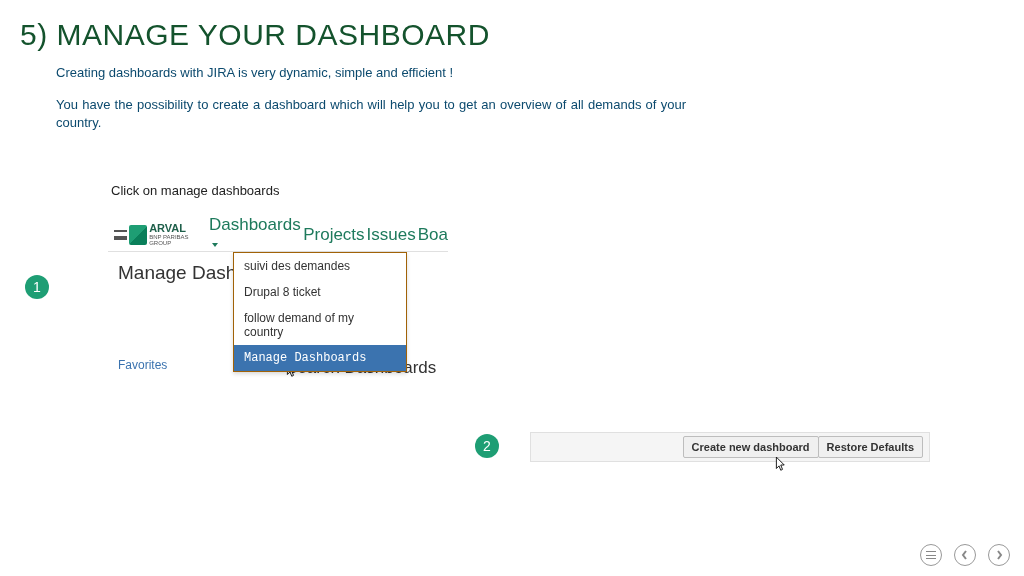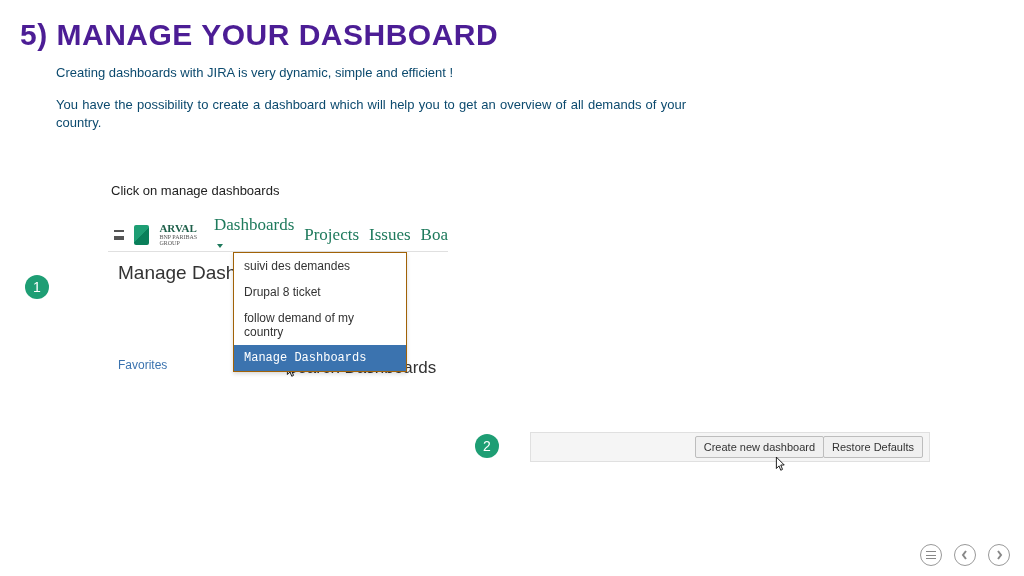--- a/index.html
+++ b/index.html
@@ -5,23 +5,23 @@
   * { margin: 0; padding: 0; box-sizing: border-box; }
   body {
     width: 1024px;
     height: 576px;
     font-family: Arial, Helvetica, sans-serif;
     background: #ffffff;
     position: relative;
     overflow: hidden;
   }
   .title {
-    color: #4c1d95;
+    color: #14532d;
     font-size: 30px;
-    font-weight: 700;
+    font-weight: 400;
     letter-spacing: 0.5px;
     margin: 18px 0 12px 20px;
   }
   .intro {
     margin-left: 56px;
     width: 630px;
     font-size: 13px;
     color: #0c4a6e;
     line-height: 1.4;
     text-align: justify;
@@ -56,22 +56,21 @@
     width: 340px;
     background: #fff;
   }
   .shot1 .topbar {
     display: flex;
     align-items: center;
     height: 34px;
     border-bottom: 1px solid #e0e0e0;
     padding-left: 6px;
     font-size: 12px;
-    gap: 10px;
-    font-family: Liberation Serif, serif;
+    gap: 2px;
   }
   .shot1 .hamburger {
     width: 14px; height: 10px;
     border-top: 2px solid #555;
     border-bottom: 2px solid #555;
     position: relative;
   }
   .shot1 .hamburger::after {
     content: "";
     position: absolute; left:0; right:0; top:4px;
@@ -176,20 +175,21 @@
     padding-right: 6px;
     gap: 0;
   }
   .shot2 .btn {
     background: #f0f0f0;
     border: 1px solid #bdbdbd;
     color: #333;
     font-size: 11px;
     padding: 4px 8px;
     border-radius: 2px;
+    font-weight: bold;
   }
   .shot2 .btn + .btn { margin-left: -1px; }
 
   
   .footer-nav {
     position: absolute;
     right: 14px;
     bottom: 10px;
     display: flex;
     gap: 12px;

